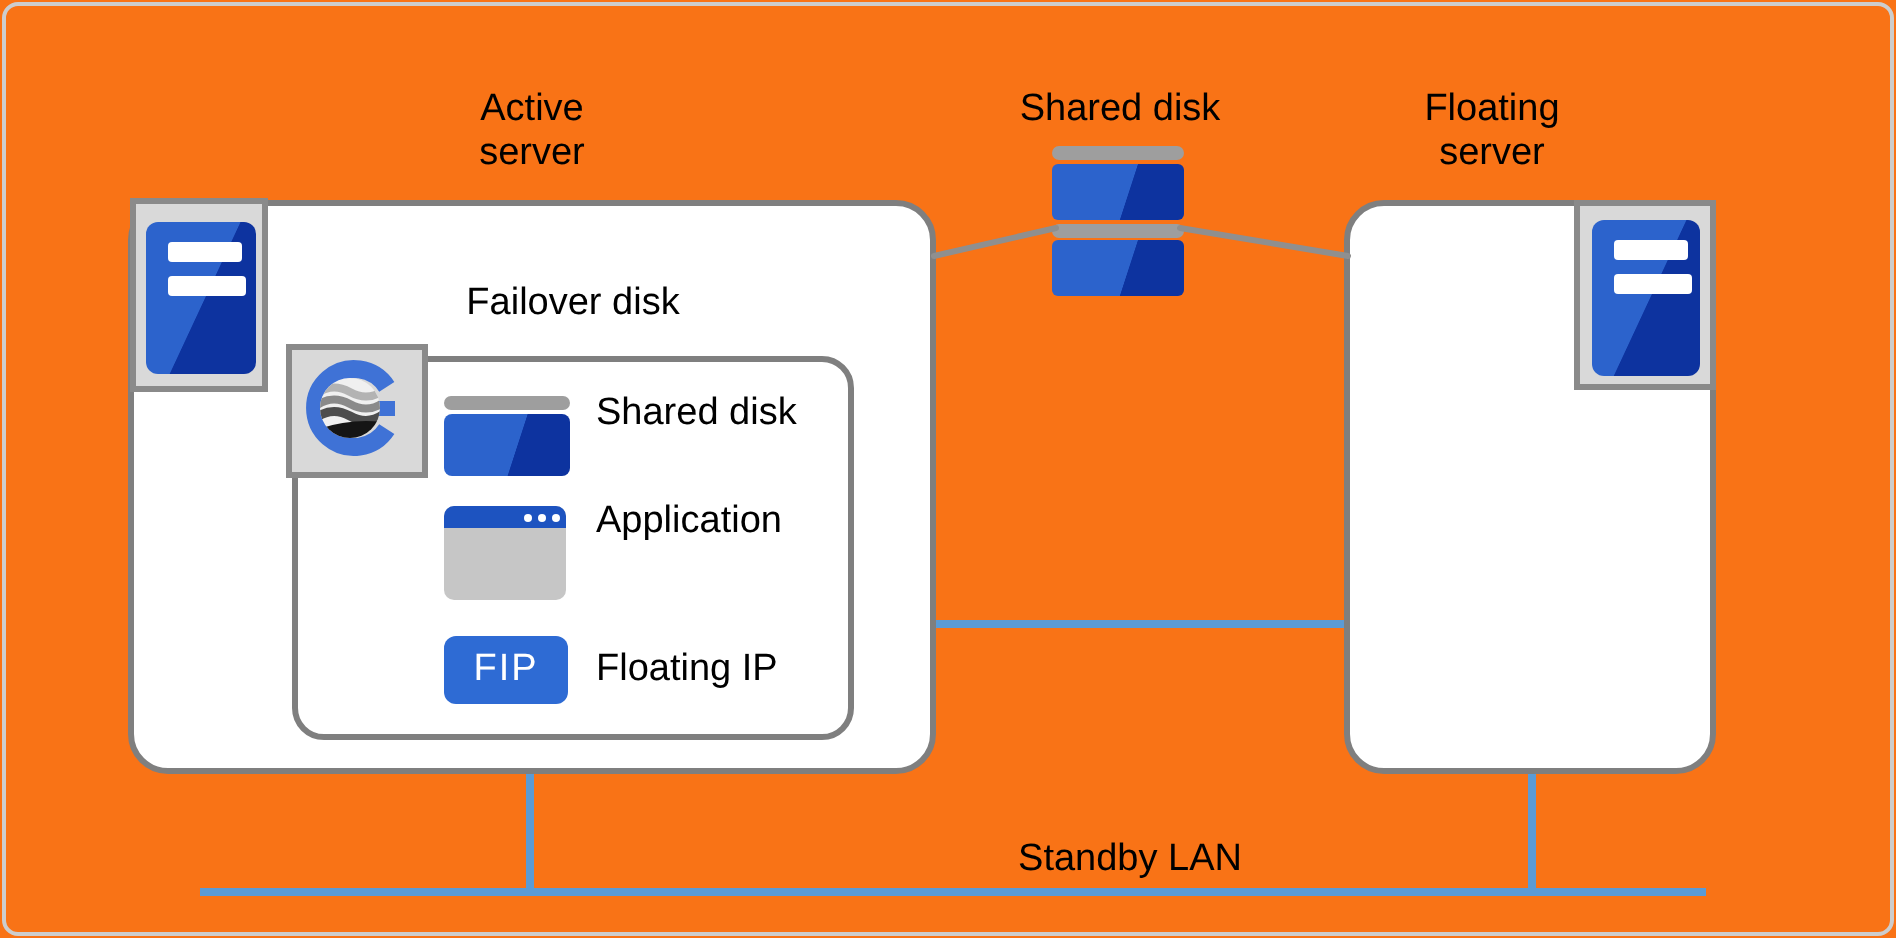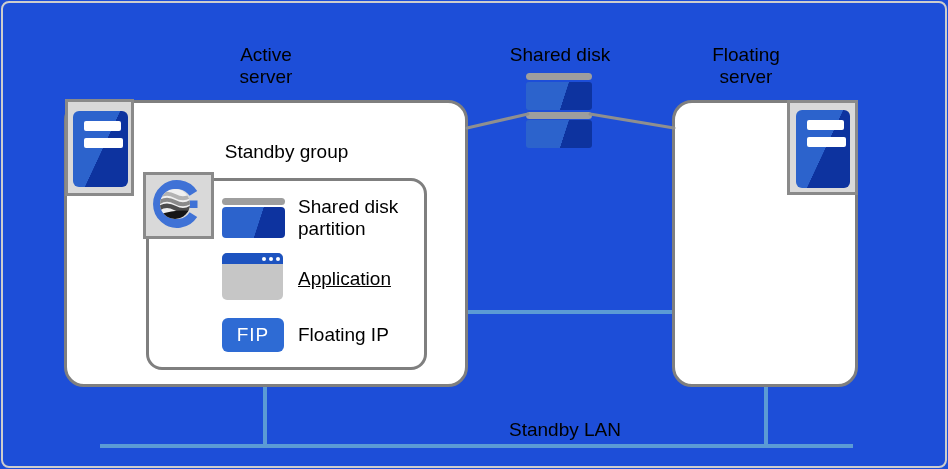--- a/index.html
+++ b/index.html
@@ -4,21 +4,21 @@
 <style>
   :root{
     --box-border-gray:#7f7f7f; --frame-gray:#cdcdcd; --icon-plate-gray:#d9d9d9;
     --icon-plate-border:#8a8a8a; --connector-gray:#8f8f8f; --disk-cap-gray:#9e9e9e;
     --app-body-gray:#c6c6c6; --blue-light:#2c63cc; --blue-dark:#0d339f;
     --titlebar-blue:#1d53c0; --fip-blue:#2e6bd4; --lan-blue:#5b9bd5; --text-black:#000;
   }
   html,body{margin:0;padding:0;background:#fff;}
   #stage{
     position:relative; width:948px; height:469px; overflow:hidden;
-    font-family:"Liberation Sans", sans-serif; color:var(--text-black); background:#1d4ed8;
+    font-family:"Liberation Sans", sans-serif; color:var(--text-black); background:#f97316;
   }
   .abs{position:absolute;}
   #outer-frame{
     left:1px; top:1px; width:942px; height:463px;
     border:2px solid var(--frame-gray); border-radius:8px;
   }
   .node-box{
     border:3px solid var(--box-border-gray); border-radius:20px; background:#fff;
     box-sizing:border-box;
   }
@@ -58,21 +58,21 @@
   #partition-icon{left:222px; top:198px; width:63px; height:40px;}
   #partition-icon .cap{position:absolute; top:0; left:0; width:63px; height:7px; border-radius:3.5px; background:var(--disk-cap-gray);}
   #partition-icon .body{position:absolute; top:9px; left:0; width:63px; height:31px; border-radius:4px;
     background:linear-gradient(108deg, var(--blue-light) 57%, var(--blue-dark) 57.5%);}
   .legend-label{font-size:19px; line-height:22px; text-align:left; white-space:nowrap;}
   #partition-label{left:298px; top:196px;}
   #application-icon{left:222px; top:253px; width:61px; height:47px; border-radius:5px; overflow:hidden; background:var(--app-body-gray);}
   #application-icon .titlebar{position:absolute; top:0; left:0; width:100%; height:11px; background:var(--titlebar-blue);}
   #application-icon .dot{position:absolute; top:4px; width:4px; height:4px; border-radius:50%; background:#fff;}
   #application-icon .d1{right:17px;} #application-icon .d2{right:10px;} #application-icon .d3{right:3px;}
-  #application-label{left:298px; top:268px;text-decoration:underline;}
+  #application-label{left:298px; top:250px;}
   #fip-badge{left:222px; top:318px; width:62px; height:34px; border-radius:6px; background:var(--fip-blue);
     color:#fff; font-size:19px; display:flex; align-items:center; justify-content:center; letter-spacing:1px;}
   #floating-ip-label{left:298px; top:324px;}
   
   .lan-line{background:var(--lan-blue);}
   #interconnect-line{left:468px; top:310px; width:204px; height:3.5px;}
   #interconnect-label{left:494px; top:320px; width:140px; line-height:23px;}
   #active-drop-line{left:263px; top:387px; width:3.5px; height:58px;}
   #standby-drop-line{left:764px; top:387px; width:3.5px; height:58px;}
   #public-line{left:100px; top:444px; width:753px; height:3.5px;}
@@ -98,21 +98,21 @@
   </div>
   <div class="abs label" id="standby-server-label">
     <span>Floating</span>
     <span>server</span>
   </div>
 
   <div class="abs node-box" id="active-box"></div>
   <div class="abs node-box" id="standby-box"></div>
 
   <div class="abs label" id="failover-group-label">
-    <span>Standby group</span>
+    <span>Failover disk</span>
   </div>
   <div class="abs node-box" id="failover-box"></div>
 
   <div class="abs icon-plate" id="active-server-plate">
     <div class="tower">
       <div class="slot slot1"></div>
       <div class="slot slot2"></div>
     </div>
   </div>
   <div class="abs icon-plate" id="standby-server-plate">
@@ -147,21 +147,20 @@
       </g>
     </svg>
   </div>
 
   <div class="abs" id="partition-icon">
     <div class="cap"></div>
     <div class="body"></div>
   </div>
   <div class="abs legend-label" id="partition-label">
     <span style="display:block">Shared disk</span>
-    <span style="display:block">partition</span>
   </div>
 
   <div class="abs" id="application-icon">
     <div class="titlebar"></div>
     <div class="dot d1"></div>
     <div class="dot d2"></div>
     <div class="dot d3"></div>
   </div>
   <div class="abs legend-label" id="application-label">Application</div>
 

